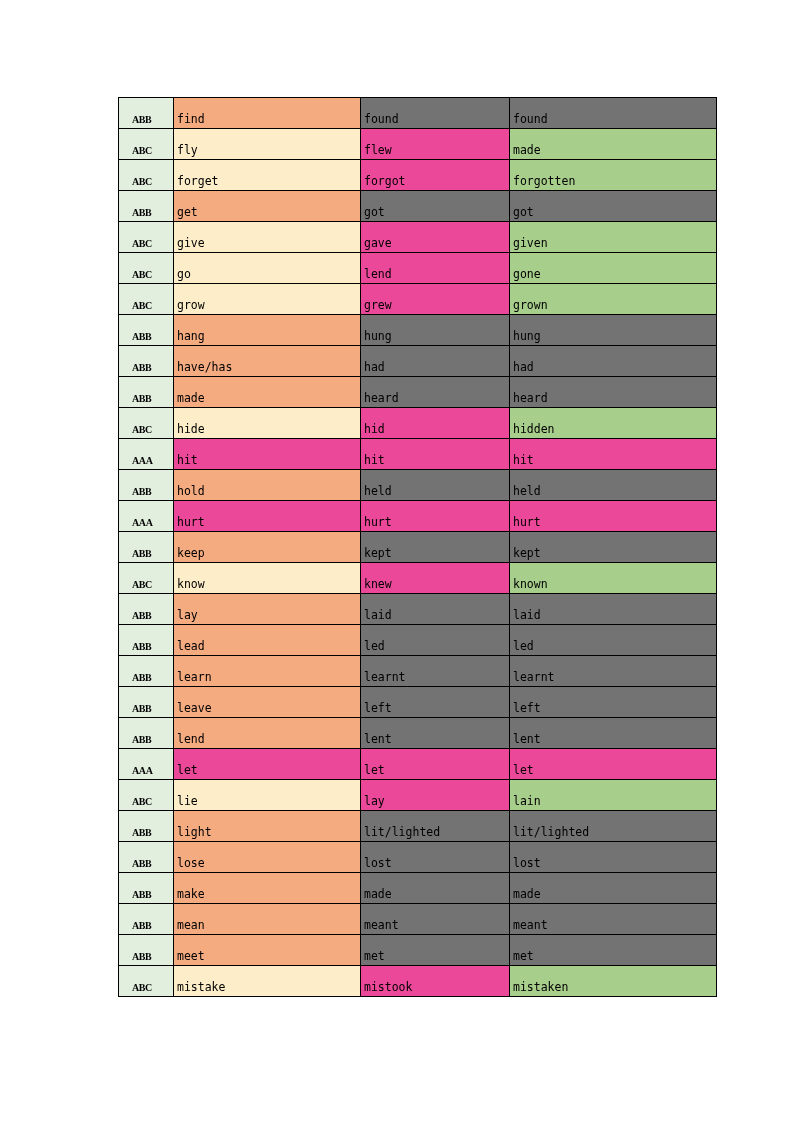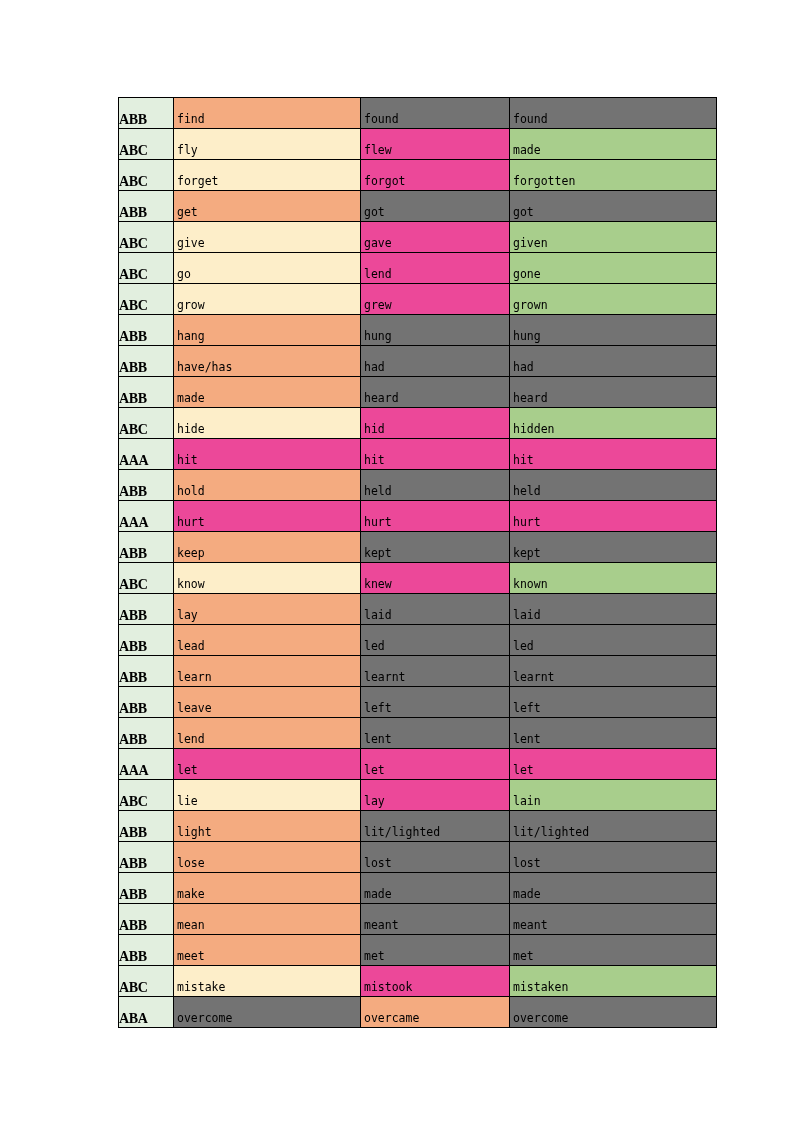--- a/index.html
+++ b/index.html
@@ -58,23 +58,23 @@
     line-height: 13px;
     color: #000000;
   }
 
   td.pattern-cell {
     background: #e2efdf;
   }
   td.pattern-cell .cell-inner {
     font-family: "Liberation Serif", "DejaVu Serif", serif;
     font-weight: bold;
-    font-size: 14px;
+    font-size: 10px;
     letter-spacing: -0.4px;
-    padding-left: 0;
+    padding-left: 13px;
   }
 
   
   .hl-orange { background: #f4ab80; margin-top: 12px; }
   .hl-peach  { background: #737373; }
   .hl-cream  { background: #fdeec9; }
   .hl-blue   { background: #ec4899; }
   .hl-green  { background: #a8ce8c; }
 </style>
 </head>
@@ -488,29 +488,15 @@
           <td class="hl-cream">
             <span class="cell-inner">mistake</span>
           </td>
           <td class="hl-blue">
             <span class="cell-inner">mistook</span>
           </td>
           <td class="hl-green">
             <span class="cell-inner">mistaken</span>
           </td>
         </tr>
-        <tr>
-          <td class="pattern-cell">
-            <span class="cell-inner">ABA</span>
-          </td>
-          <td class="hl-peach">
-            <span class="cell-inner">overcome</span>
-          </td>
-          <td class="hl-orange">
-            <span class="cell-inner">overcame</span>
-          </td>
-          <td class="hl-peach">
-            <span class="cell-inner">overcome</span>
-          </td>
-        </tr>
       </tbody>
   </table>
 </div>
 
 </body></html>

